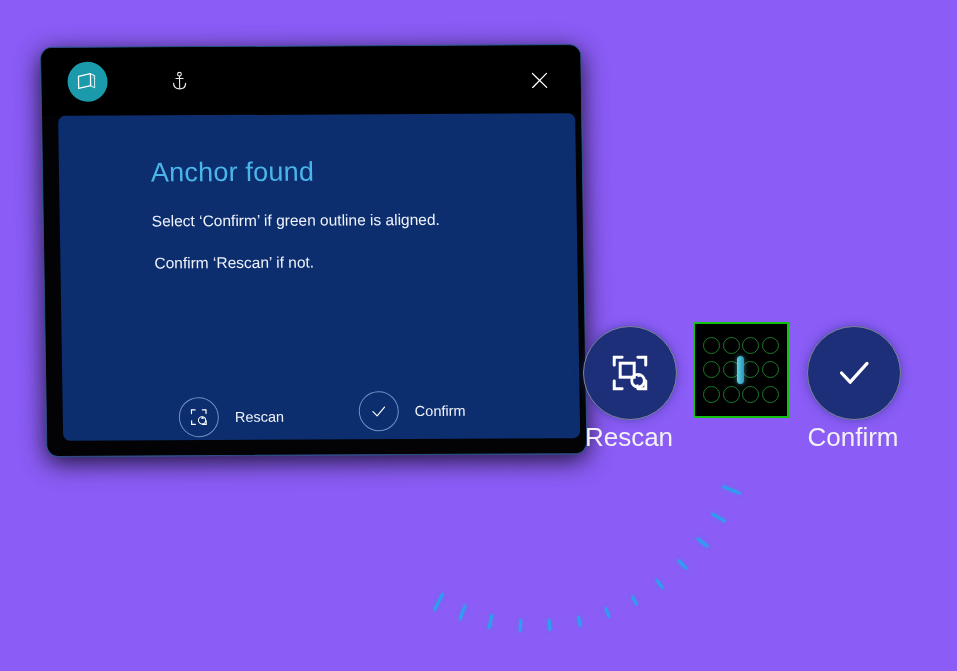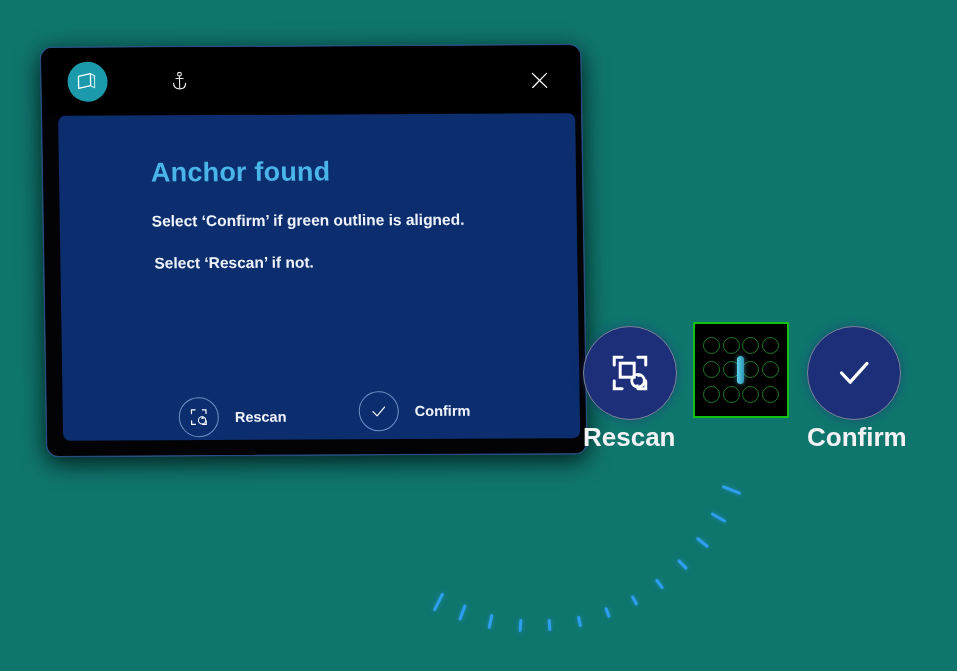--- a/index.html
+++ b/index.html
@@ -12,22 +12,21 @@
     height: 671px;
     overflow: hidden;
     position: relative;
     font-family: "Liberation Sans", sans-serif;
     -webkit-font-smoothing: antialiased;
   }
 
   #stage {
     position: absolute;
     inset: 0;
-    background: #0f766e;
-    font-weight: bold;
+    background: #8b5cf6;
   }
 
   
   .window-wrap {
     position: absolute;
     left: 40px;
     top: 47px;
     width: 541px;
     height: 410px;
     transform: rotate(-0.9deg) skewY(0.6deg);
@@ -272,21 +271,21 @@
           </svg>
         </div>
       </div>
 
       <div class="panel">
 
         <div class="panel-title">Anchor found</div>
 
         <div class="panel-line1">Select ‘Confirm’ if green outline is aligned.</div>
 
-        <div class="panel-line2">Select ‘Rescan’ if not.</div>
+        <div class="panel-line2">Confirm ‘Rescan’ if not.</div>
 
         <div class="panel-action act-rescan">
           <span class="ring">
             <svg width="20" height="20" viewBox="0 0 22 22">
               <path d="M3 7 L3 3 L7 3" fill="none" stroke="#ffffff" stroke-width="1.3" stroke-linecap="round"></path>
               <path d="M15 3 L19 3 L19 7" fill="none" stroke="#ffffff" stroke-width="1.3" stroke-linecap="round"></path>
               <path d="M3 15 L3 19 L7 19" fill="none" stroke="#ffffff" stroke-width="1.3" stroke-linecap="round"></path>
               <path d="M15 19 L19 19 L19 15" fill="none" stroke="#ffffff" stroke-width="1.3" stroke-linecap="round"></path>
               <circle cx="14.5" cy="14.5" r="4" fill="none" stroke="#ffffff" stroke-width="1.2"></circle>
               <path d="M14.5 10.8 L16 12.2 L14.3 12.6" fill="none" stroke="#ffffff" stroke-width="1.1" stroke-linecap="round"></path>

